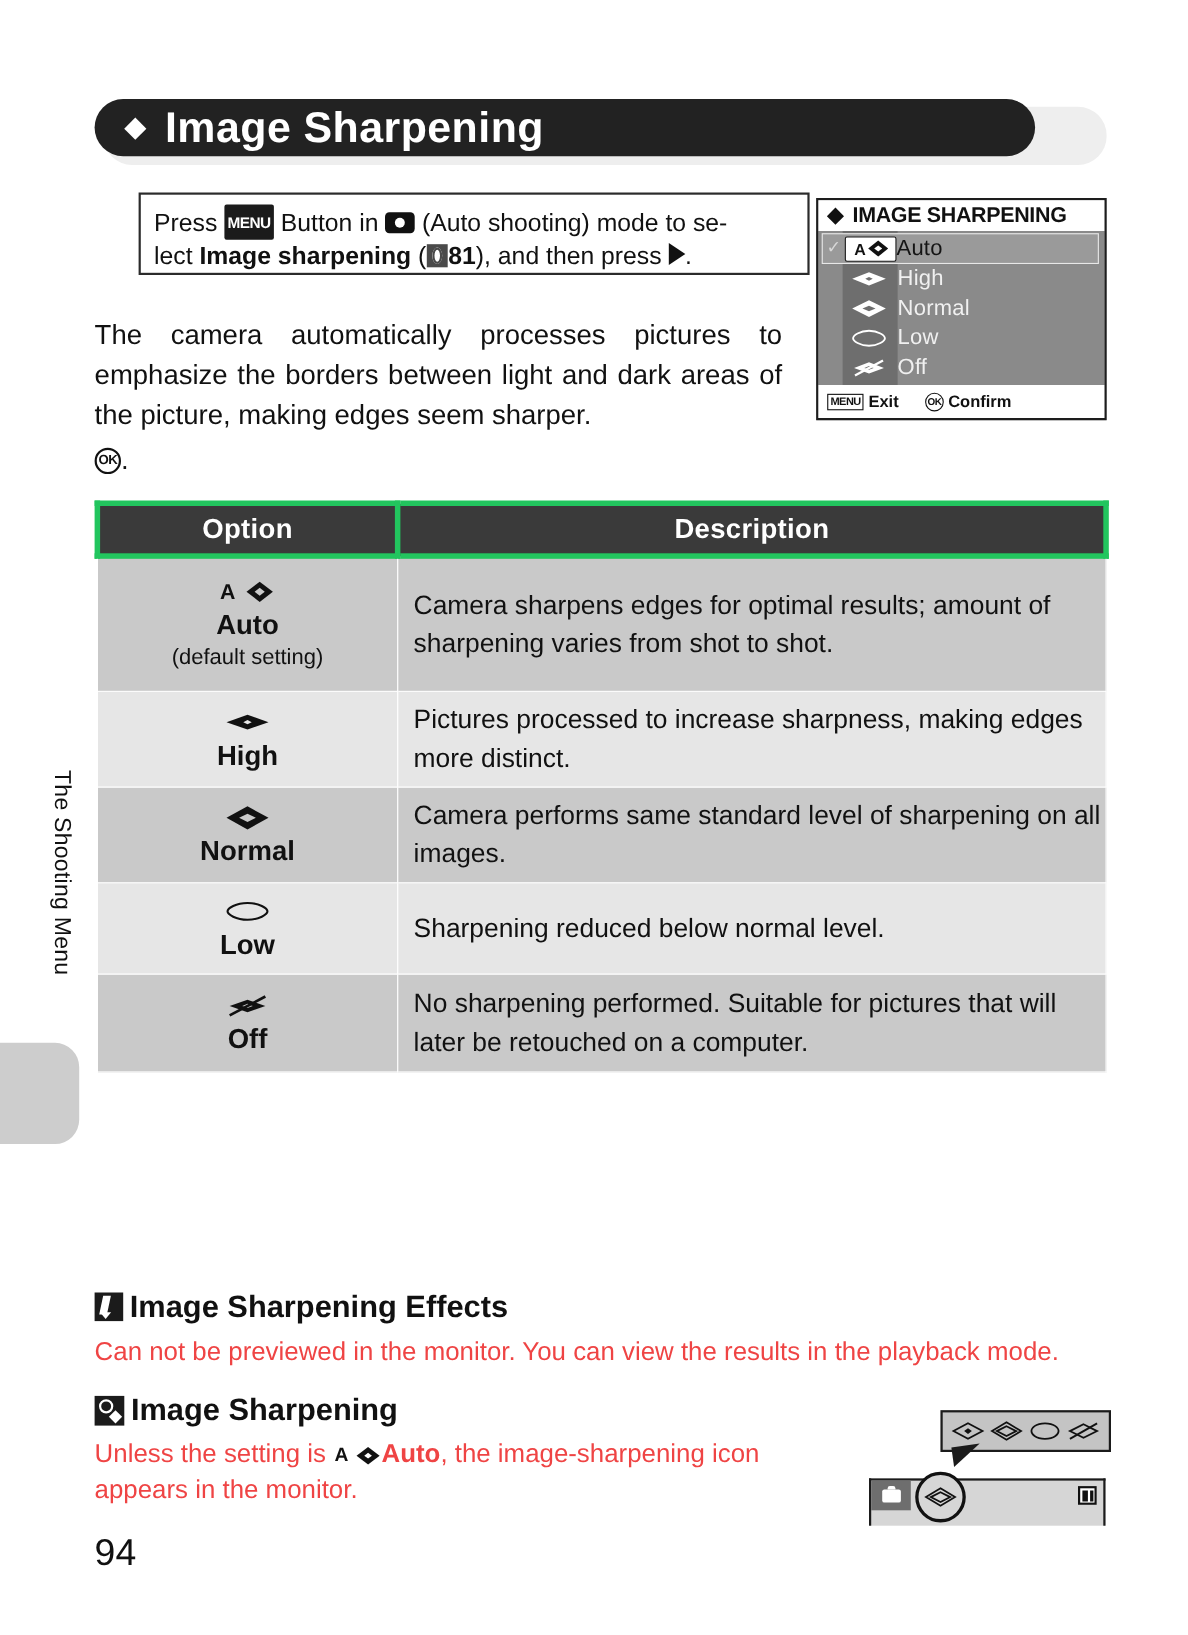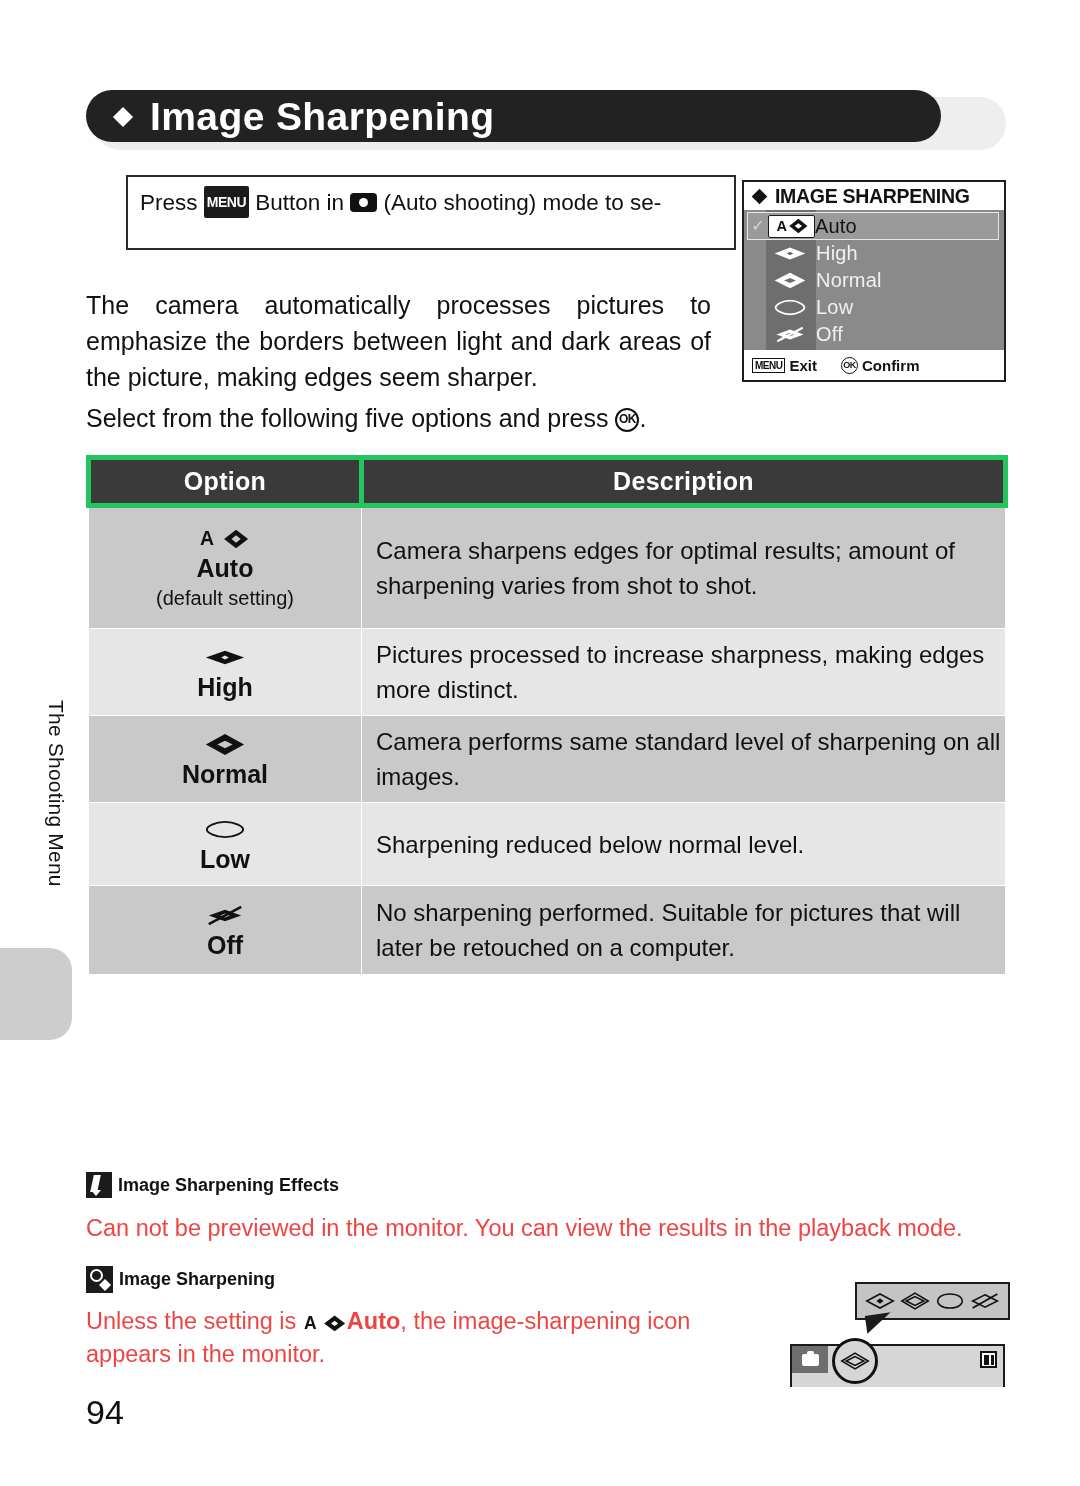--- a/index.html
+++ b/index.html
@@ -365,21 +365,21 @@
   .r-high td, .r-normal td { height: 86px; }
   .r-low td { height: 82px; }
   .r-off td { height: 88px; }
 
   
   .note-head {
     position: absolute;
     display: flex;
     align-items: center;
     gap: 6px;
-    font-size: 18px;
+    font-size: 28px;
     font-weight: bold;
     color: #111;
   }
   #note1-head { left: 86px; top: 1172px; }
   #note2-head { left: 86px; top: 1266px; }
   .note-body {
     position: absolute;
     font-size: 23.5px;
     line-height: 33px;
     color: #ef4444;
@@ -554,25 +554,28 @@
         <polygon points="12,1 23,12 12,23 1,12" fill="#ffffff"></polygon>
       </svg>
   </span>
   <span class="header-title">Image Sharpening</span>
 </div>
 
 <div class="instr-box">
   <div class="instr-line">
     <span>Press </span><span class="menu-chip">MENU</span><span> Button in </span><span class="cam-chip"></span><span> (Auto shooting) mode to se-</span>
   </div>
+  <div class="instr-line">
+    <span>lect </span><span class="b">Image sharpening</span><span> (</span><span class="ref-chip"></span><span class="b">81</span><span>), and then press </span><span class="tri-right"></span><span>.</span>
+  </div>
 </div>
 
 <div class="para" id="para-main">The camera automatically processes pictures to emphasize the borders between light and dark areas of the picture, making edges seem sharper.</div>
 <div class="para" id="para-select">
-  <span>Select from the following five options and press </span><span class="ok-chip"><span>OK</span></span><span>.</span>
+  <span class="ok-chip"><span>OK</span></span><span>.</span>
 </div>
 
 <div class="lcd">
   <div class="lcd-title">
     <span class="hdr-diamond">
       <svg viewBox="0 0 24 24" width="17" height="17">
           <polygon points="12,1 23,12 12,23 1,12" fill="#111111"></polygon>
         </svg>
     </span>
     <span class="lcd-title-text">IMAGE SHARPENING</span>

